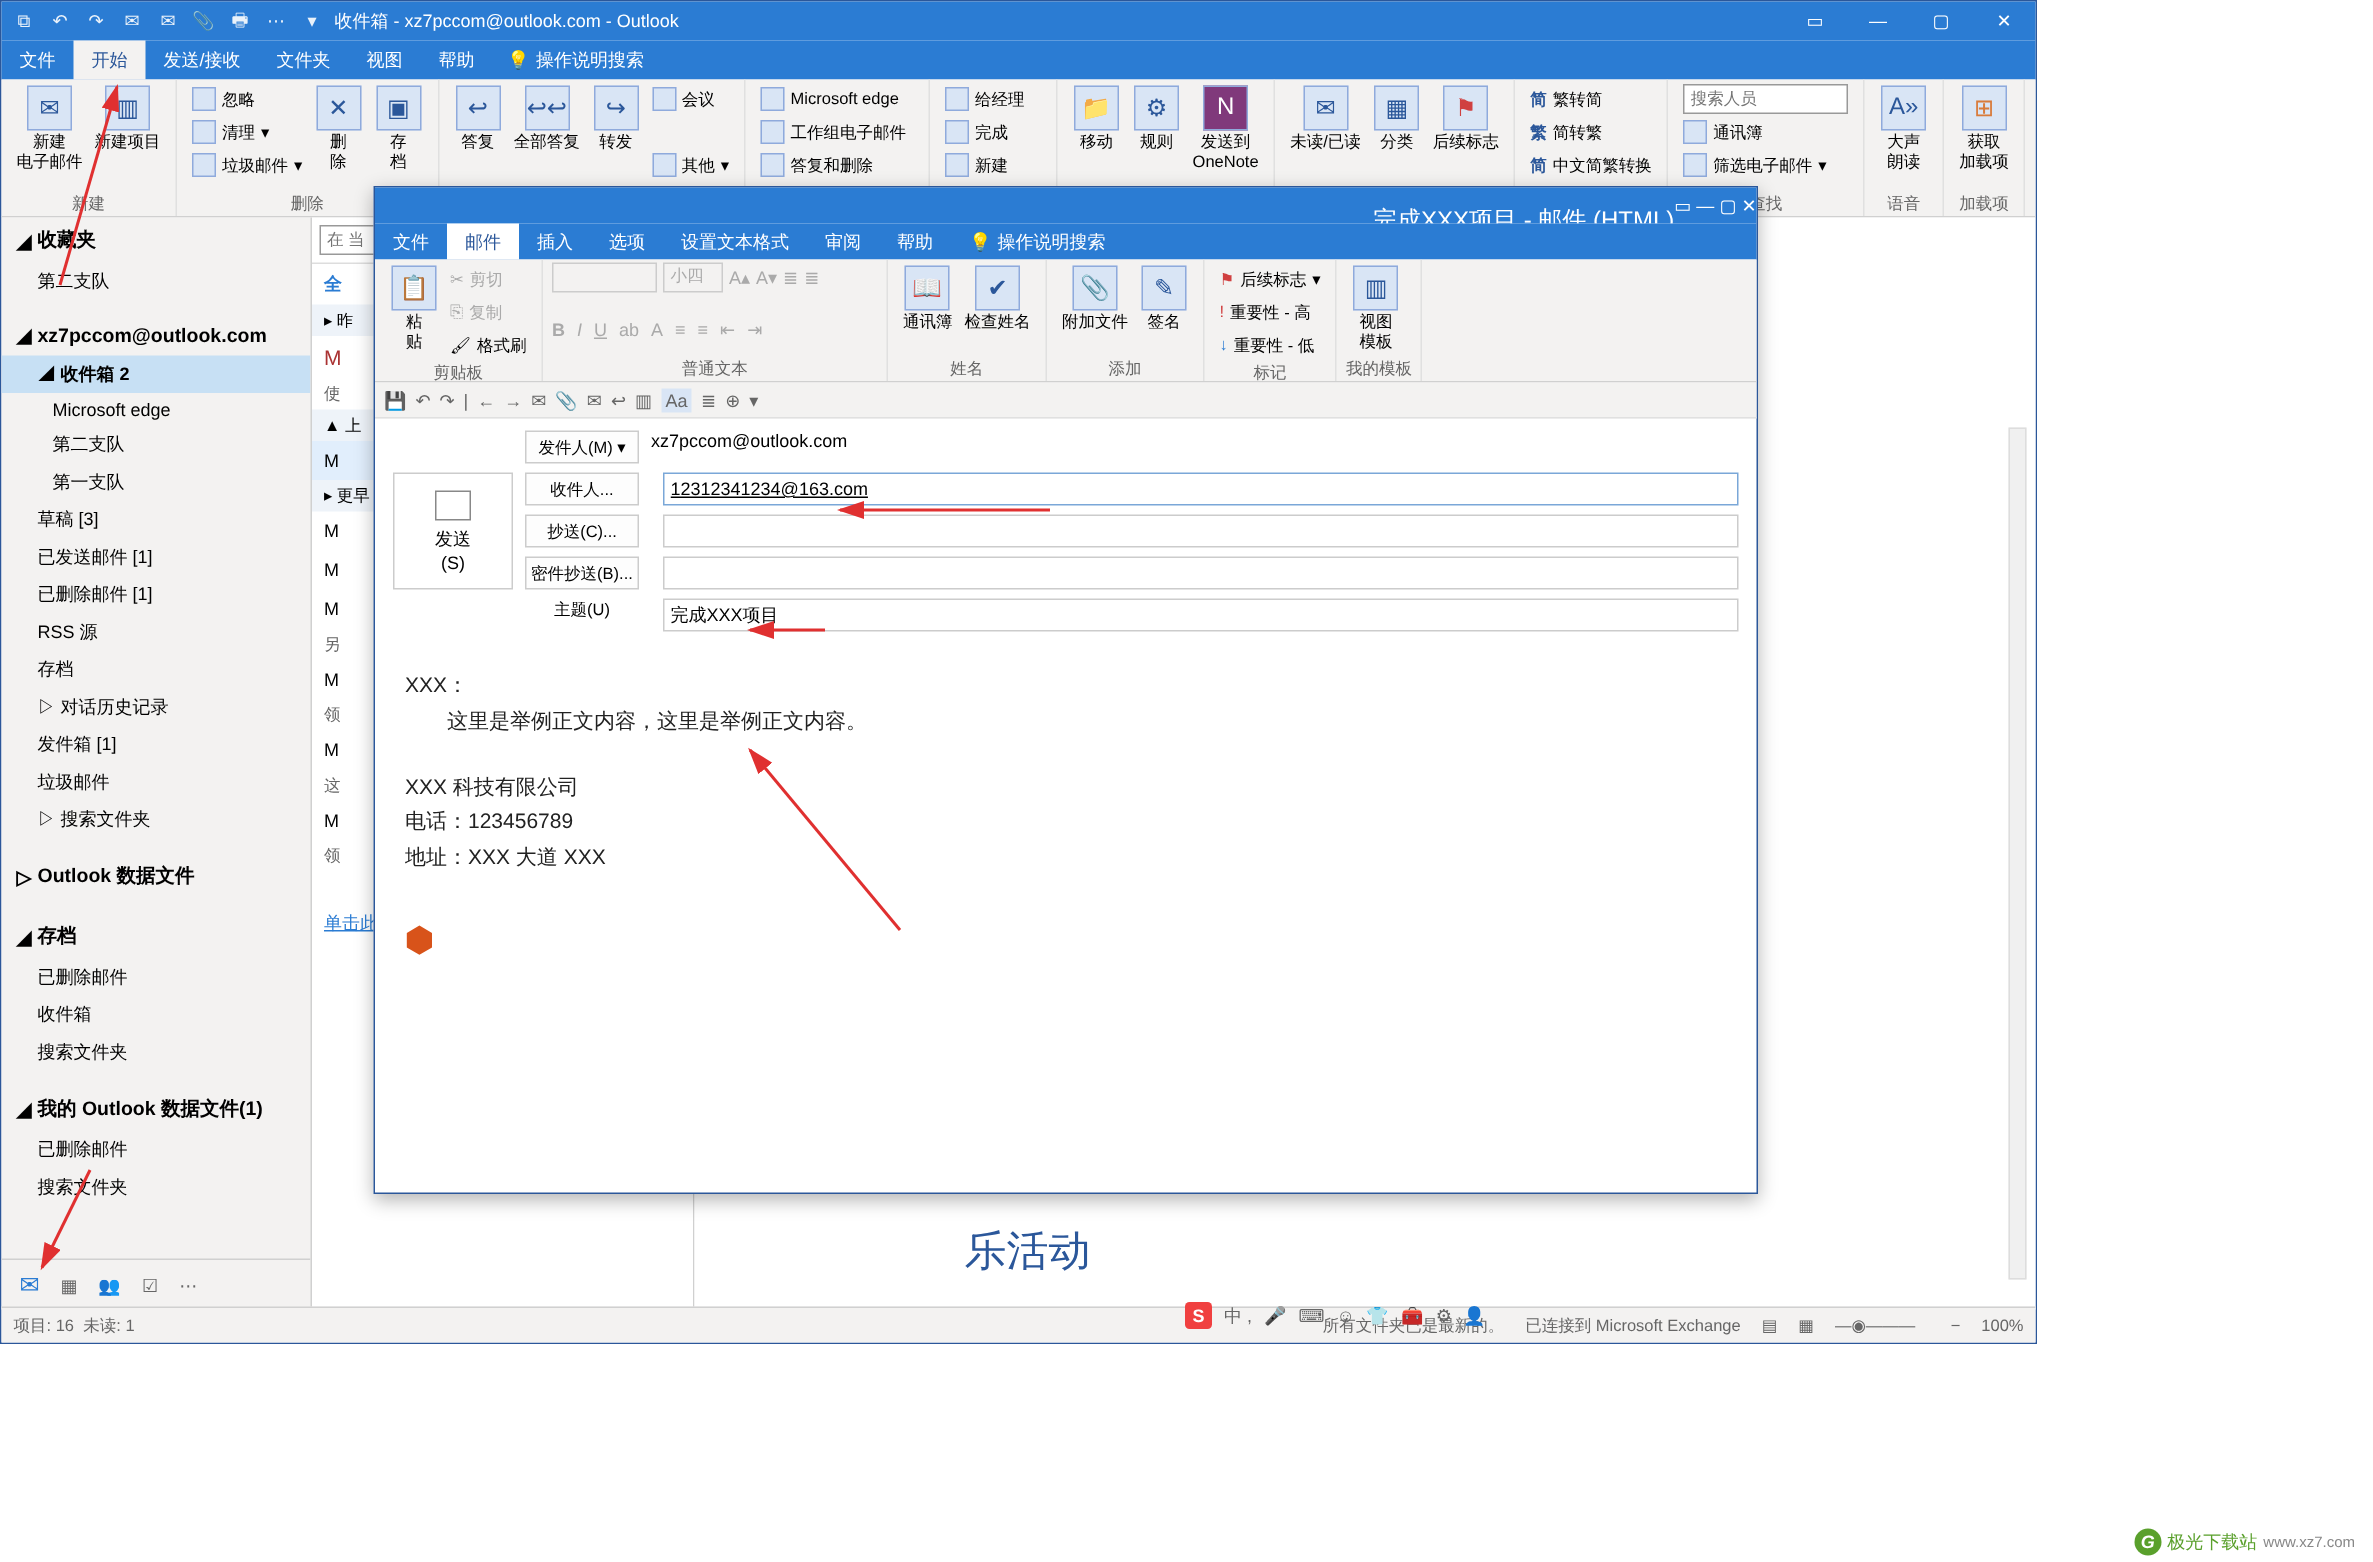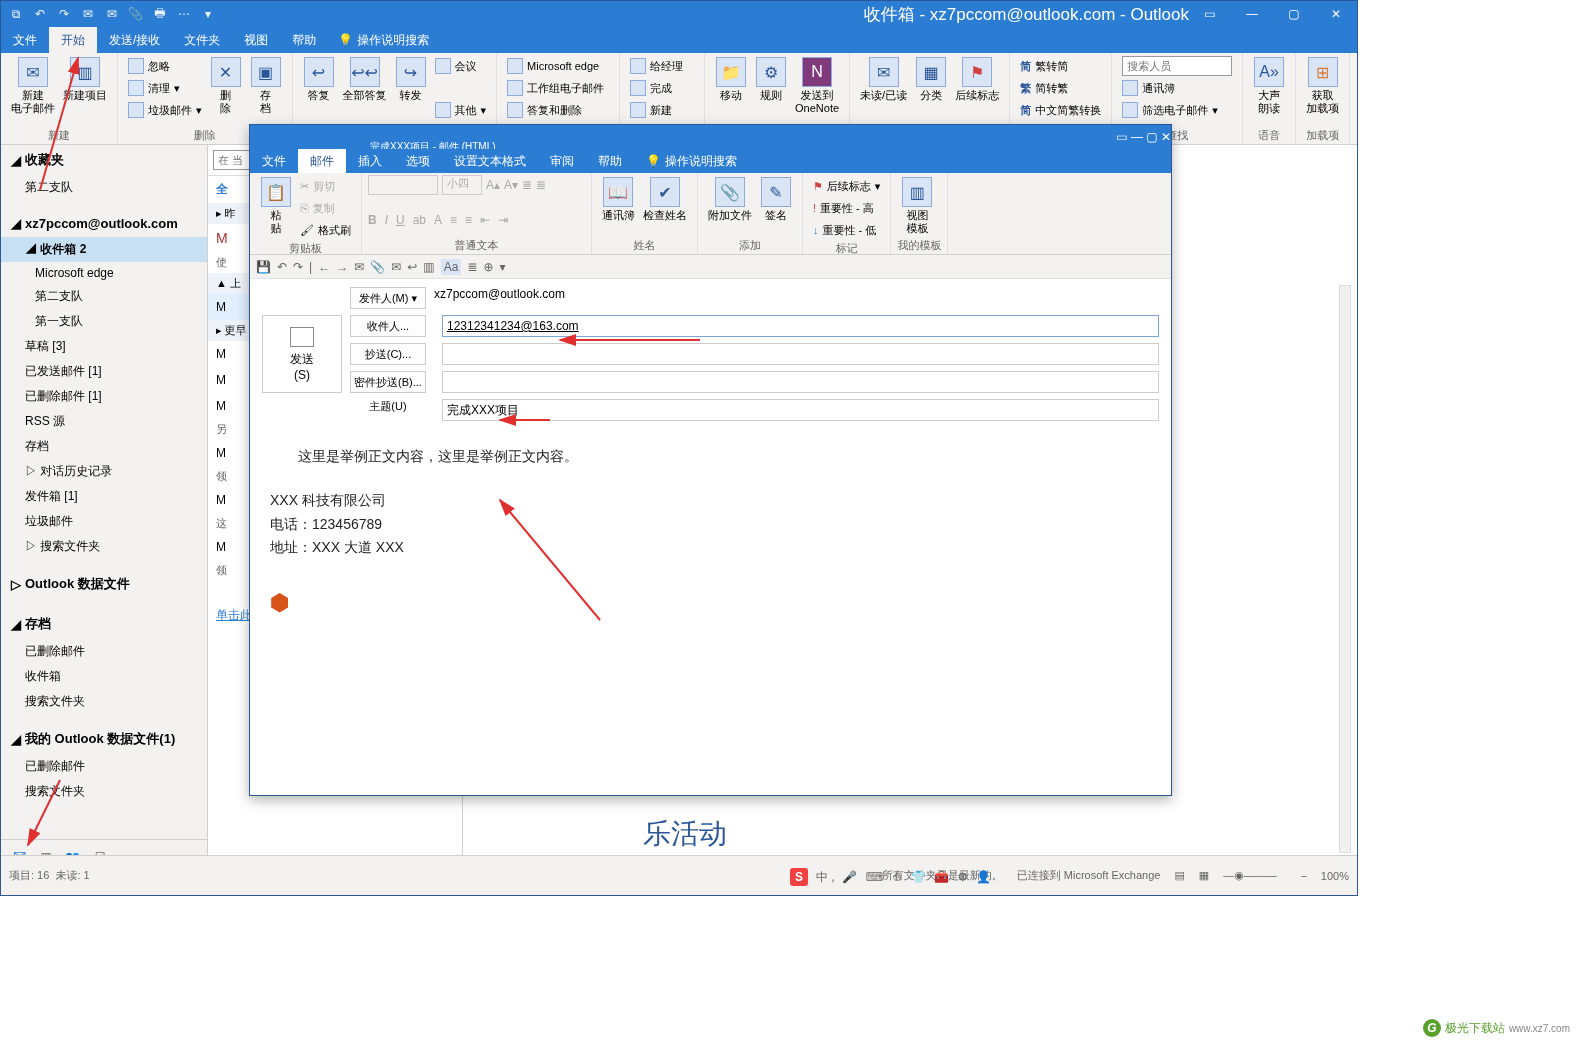--- a/index.html
+++ b/index.html
@@ -1,21 +1,21 @@
 <!DOCTYPE html>
 <html><head>
 <meta charset="utf-8">
 <style>
 *{box-sizing:border-box;margin:0;padding:0;font-family:"Microsoft YaHei",Arial,sans-serif;}
 body{background:#fff;width:1582px;height:1041px;overflow:hidden;font-size:12px;position:relative;}
 .main-wnd{position:absolute;left:0;top:0;width:1358px;height:896px;border:1px solid #2b579a;}
 .titlebar{height:26px;background:#2b7cd3;display:flex;align-items:center;color:#fff;}
 .titlebar .qat{display:flex;gap:6px;padding:0 6px;}
 .titlebar .qat span{width:18px;height:18px;display:flex;align-items:center;justify-content:center;opacity:.9;}
-.titlebar .title{flex:1;text-align:right;font-size:17px;}
+.titlebar .title{flex:1;text-align:left;font-size:12px;}
 .titlebar .winbtns{display:flex;}
 .titlebar .winbtns span{width:42px;height:26px;display:flex;align-items:center;justify-content:center;}
 .menubar{height:26px;background:#2b7cd3;display:flex;color:#fff;font-size:12px;}
 .menubar .tab{padding:0 12px;line-height:26px;cursor:pointer;}
 .menubar .tab.active{background:#f3f2f1;color:#2b579a;}
 .menubar .tell{display:flex;align-items:center;gap:4px;padding:0 10px;}
 .ribbon{height:92px;background:#f3f2f1;border-bottom:1px solid #d0d0d0;display:flex;}
 .rgroup{border-right:1px solid #e0e0e0;padding:2px 6px 0 6px;display:flex;flex-direction:column;justify-content:space-between;}
 .rgroup .glabel{text-align:center;font-size:11px;color:#666;height:16px;}
 .rgroup .gbody{flex:1;display:flex;align-items:flex-start;}
@@ -27,24 +27,24 @@
 .workarea{position:absolute;left:0;top:144px;right:0;bottom:22px;display:flex;}
 .navpane{width:207px;background:#f3f2f1;border-right:1px solid #d0d0d0;display:flex;flex-direction:column;overflow:hidden;}
 .navpane .scroll{flex:1;overflow:hidden;}
 .navhdr{font-weight:bold;font-size:13px;padding:6px 10px;display:flex;align-items:center;gap:4px;}
 .navitem{padding:4px 10px 4px 24px;font-size:12px;cursor:pointer;}
 .navitem.sel{background:#c7e0f4;font-weight:bold;}
 .navsub{padding-left:34px;}
 .navbottom{height:34px;border-top:1px solid #d0d0d0;display:flex;align-items:center;gap:14px;padding:0 12px;color:#666;}
 .listpane{width:255px;border-right:1px solid #d0d0d0;background:#fff;}
 .readpane{flex:1;background:#fff;position:relative;}
-.statusbar{position:absolute;left:0;right:0;bottom:0;height:40px;background:#f3f2f1;border-top:1px solid #d0d0d0;display:flex;align-items:center;font-size:11px;color:#666;padding:0 8px;justify-content:space-between;}
+.statusbar{position:absolute;left:0;right:0;bottom:0;height:24px;background:#f3f2f1;border-top:1px solid #d0d0d0;display:flex;align-items:center;font-size:11px;color:#666;padding:0 8px;justify-content:space-between;}
 .compose{position:absolute;left:249px;top:124px;width:923px;height:672px;background:#fff;border:1px solid #2b579a;box-shadow:0 4px 12px rgba(0,0,0,.3);display:flex;flex-direction:column;}
 .compose .ctitle{height:24px;background:#2b7cd3;color:#fff;display:flex;align-items:center;}
-.compose .ctitle .ct{flex:1;text-align:left;font-size:10px;margin-top:20px;}
+.compose .ctitle .ct{flex:1;text-align:right;font-size:16px;margin-top:20px;}
 .compose .cmenu{height:24px;background:#2b7cd3;color:#fff;display:flex;font-size:12px;}
 .compose .cmenu .ctab{padding:0 12px;line-height:24px;cursor:pointer;}
 .compose .cmenu .ctab.active{background:#fff;color:#2b579a;}
 .compose .cribbon{height:82px;background:#f3f2f1;border-bottom:1px solid #d0d0d0;display:flex;overflow:hidden;}
 .compose .cqat{height:24px;background:#f3f2f1;border-bottom:1px solid #e0e0e0;display:flex;align-items:center;gap:6px;padding:0 6px;color:#666;}
 .hdrfields{padding:8px 12px;display:flex;gap:8px;}
 .sendcol{width:80px;display:flex;flex-direction:column;align-items:center;justify-content:center;border:1px solid #ccc;}
 .sendcol .sicon{width:24px;height:20px;border:1px solid #888;margin-bottom:4px;}
 .fieldcol{flex:1;display:flex;flex-direction:column;gap:6px;}
 .frow{display:flex;gap:4px;}
@@ -563,20 +563,21 @@
         <div class="fbtn">密件抄送(B)...</div>
         <input class="finput plain" value="" style="">
       </div>
       <div class="frow">
         <div style="width:76px;text-align:center;font-size:11px">主题(U)</div>
         <input class="finput plain" value="完成XXX项目" style="">
       </div>
     </div>
   </div>
   <div class="bodyarea">
+    <div>XXX：</div>
     <div style="text-indent:2em">这里是举例正文内容，这里是举例正文内容。</div>
     <div style="height:20px"></div>
     <div>XXX 科技有限公司</div>
     <div>电话：123456789</div>
     <div>地址：XXX 大道 XXX</div>
     <div style="margin-top:24px;width:28px;height:28px;color:#d8531a;font-size:22px;font-weight:bold">⬢</div>
   </div>
 </div>
 
 <svg class="arrow-red" style="left:0;top:0" width="1358" height="896">

